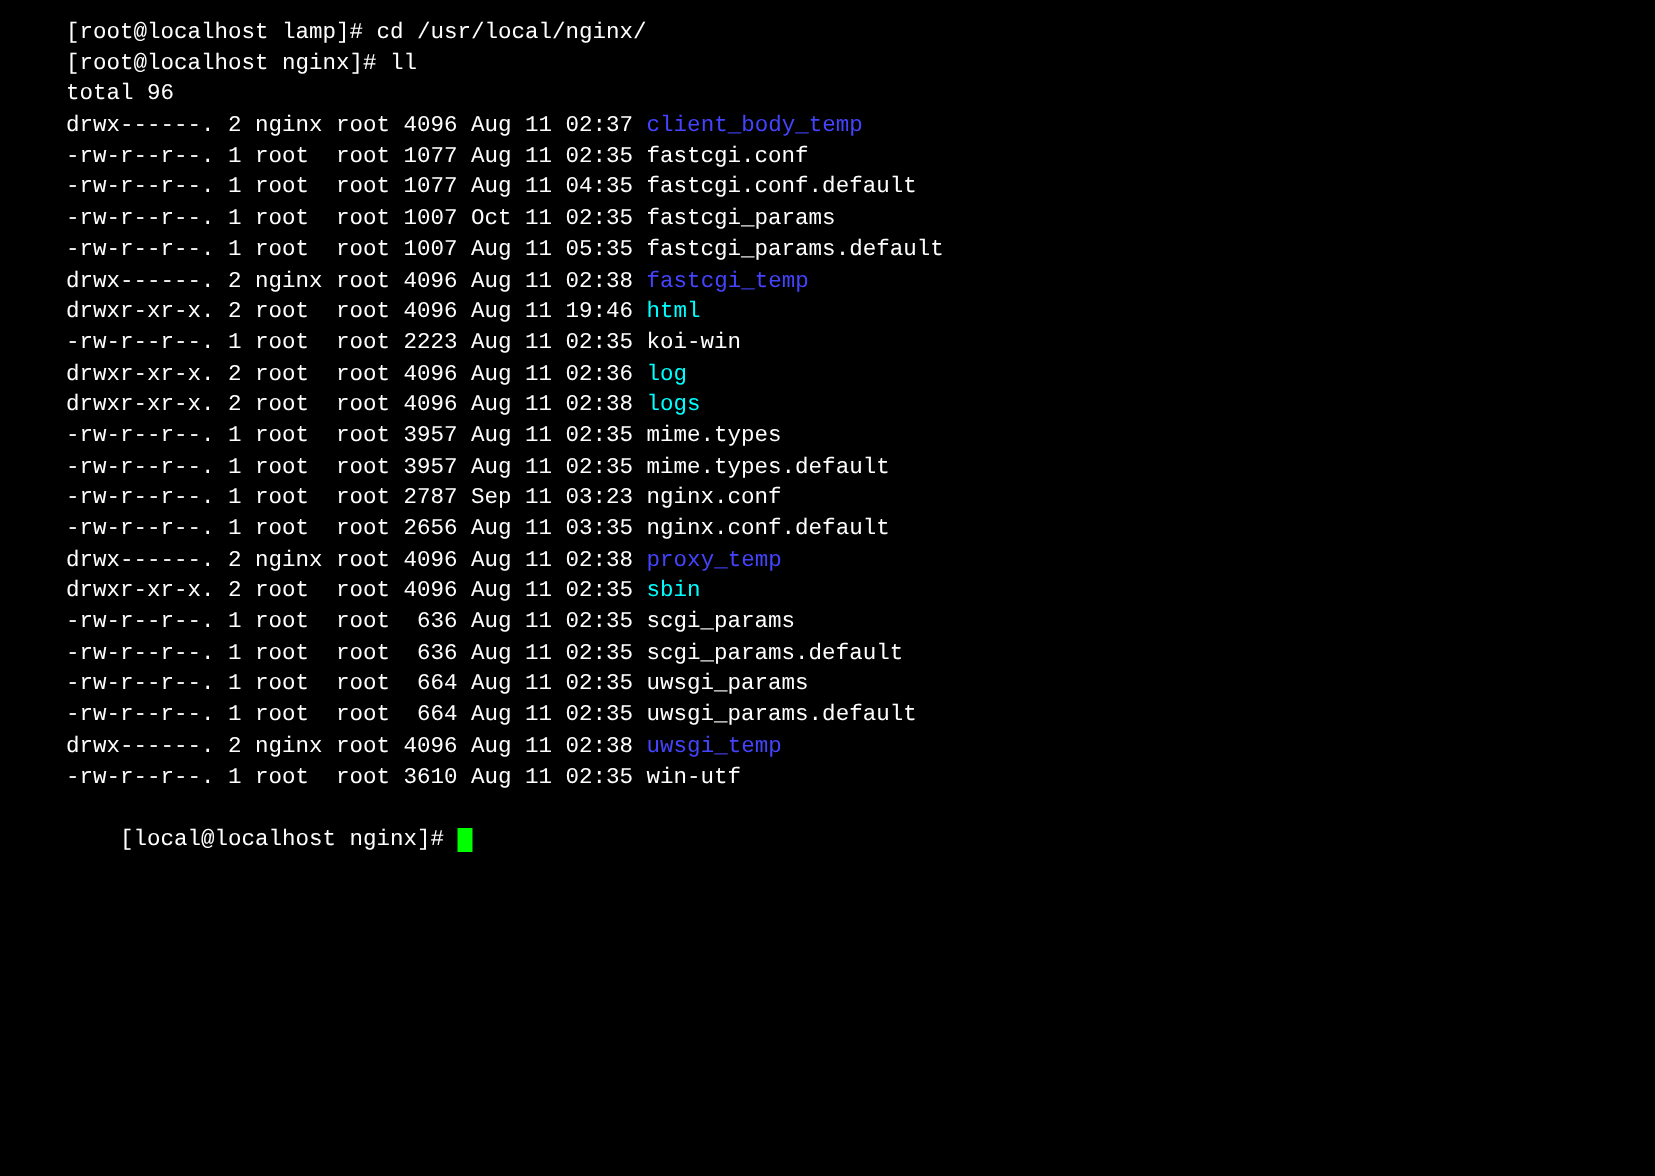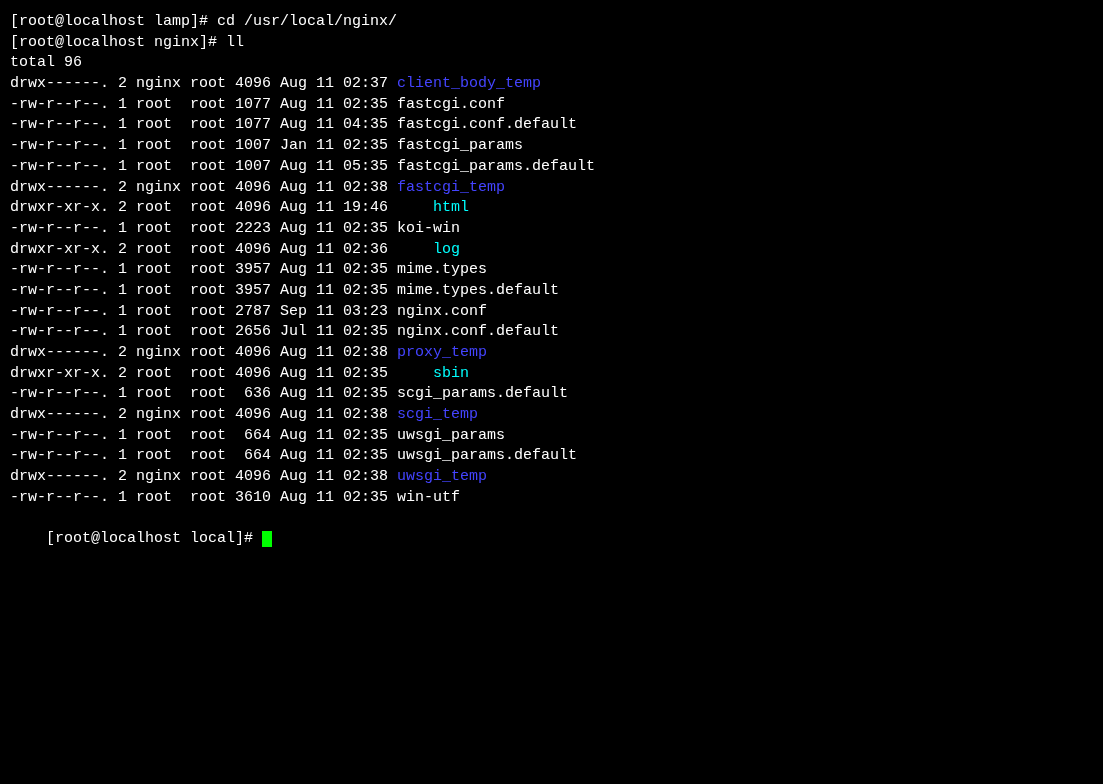--- a/index.html
+++ b/index.html
@@ -14,57 +14,58 @@
       line-height: 1.38;
     }
     .terminal {
       background: #000000;
       padding: 4px 6px;
     }
     .line {
       white-space: pre;
       display: block;
     }
-    .white { color: #ffffff; }
+    .white { color: #ffffff; margin-left: 34px; }
     .blue { color: #4444ff; font-family: Liberation Mono, monospace; }
-    .cyan { color: #00ffff; margin-left: 36px; }
+    .cyan { color: #00ffff; }
     .cursor {
       display: inline-block;
       background: #00ff00;
       width: 10px;
       height: 16px;
       vertical-align: text-bottom;
     }
   </style>
 </head>
 <body>
 
 <div class="terminal">
   <span class="line white">[root@localhost lamp]# cd /usr/local/nginx/</span>
   <span class="line white">[root@localhost nginx]# ll</span>
   <span class="line white">total 96</span>
 
   <span class="line"><span class="white">drwx------. 2 nginx root 4096 Aug 11 02:37 </span><span class="blue">client_body_temp</span></span>
   <span class="line"><span class="white">-rw-r--r--. 1 root  root 1077 Aug 11 02:35 fastcgi.conf</span></span>
   <span class="line"><span class="white">-rw-r--r--. 1 root  root 1077 Aug 11 04:35 fastcgi.conf.default</span></span>
-  <span class="line"><span class="white">-rw-r--r--. 1 root  root 1007 Jan 11 02:35 fastcgi_params</span></span>
+  <span class="line"><span class="white">-rw-r--r--. 1 root  root 1007 Oct 11 02:35 fastcgi_params</span></span>
   <span class="line"><span class="white">-rw-r--r--. 1 root  root 1007 Aug 11 05:35 fastcgi_params.default</span></span>
   <span class="line"><span class="white">drwx------. 2 nginx root 4096 Aug 11 02:38 </span><span class="blue">fastcgi_temp</span></span>
   <span class="line"><span class="white">drwxr-xr-x. 2 root  root 4096 Aug 11 19:46 </span><span class="cyan">html</span></span>
   <span class="line"><span class="white">-rw-r--r--. 1 root  root 2223 Aug 11 02:35 koi-win</span></span>
   <span class="line"><span class="white">drwxr-xr-x. 2 root  root 4096 Aug 11 02:36 </span><span class="cyan">log</span></span>
+  <span class="line"><span class="white">drwxr-xr-x. 2 root  root 4096 Aug 11 02:38 </span><span class="cyan">logs</span></span>
   <span class="line"><span class="white">-rw-r--r--. 1 root  root 3957 Aug 11 02:35 mime.types</span></span>
   <span class="line"><span class="white">-rw-r--r--. 1 root  root 3957 Aug 11 02:35 mime.types.default</span></span>
   <span class="line"><span class="white">-rw-r--r--. 1 root  root 2787 Sep 11 03:23 nginx.conf</span></span>
-  <span class="line"><span class="white">-rw-r--r--. 1 root  root 2656 Jul 11 02:35 nginx.conf.default</span></span>
+  <span class="line"><span class="white">-rw-r--r--. 1 root  root 2656 Aug 11 03:35 nginx.conf.default</span></span>
   <span class="line"><span class="white">drwx------. 2 nginx root 4096 Aug 11 02:38 </span><span class="blue">proxy_temp</span></span>
   <span class="line"><span class="white">drwxr-xr-x. 2 root  root 4096 Aug 11 02:35 </span><span class="cyan">sbin</span></span>
+  <span class="line"><span class="white">-rw-r--r--. 1 root  root  636 Aug 11 02:35 scgi_params</span></span>
   <span class="line"><span class="white">-rw-r--r--. 1 root  root  636 Aug 11 02:35 scgi_params.default</span></span>
-  <span class="line"><span class="white">drwx------. 2 nginx root 4096 Aug 11 02:38 </span><span class="blue">scgi_temp</span></span>
   <span class="line"><span class="white">-rw-r--r--. 1 root  root  664 Aug 11 02:35 uwsgi_params</span></span>
   <span class="line"><span class="white">-rw-r--r--. 1 root  root  664 Aug 11 02:35 uwsgi_params.default</span></span>
   <span class="line"><span class="white">drwx------. 2 nginx root 4096 Aug 11 02:38 </span><span class="blue">uwsgi_temp</span></span>
   <span class="line"><span class="white">-rw-r--r--. 1 root  root 3610 Aug 11 02:35 win-utf</span></span>
 
   <span class="line">
-    <span class="white">[root@localhost local]# </span><span class="cursor"></span>
+    <span class="white">[local@localhost nginx]# </span><span class="cursor"></span>
   </span>
 </div>
 
 </body></html>

